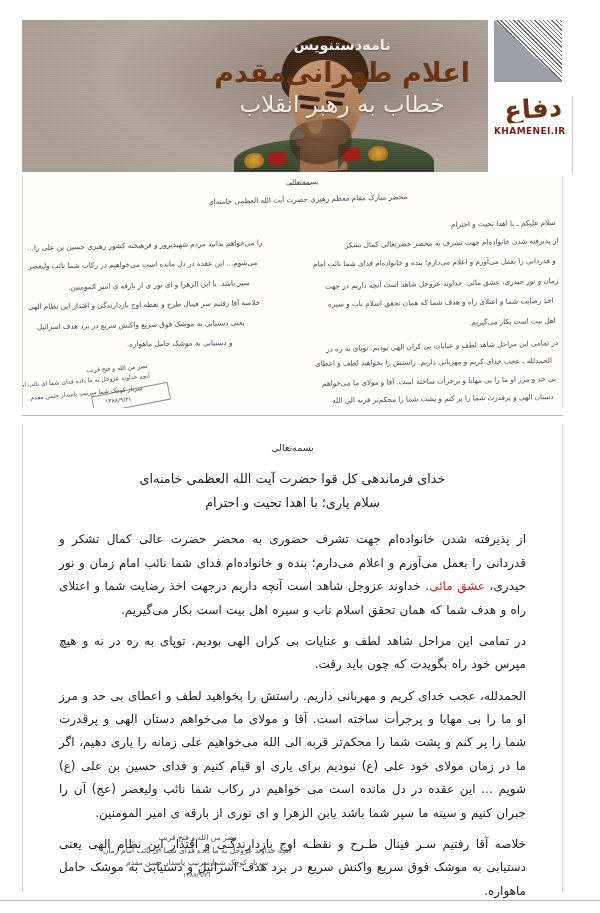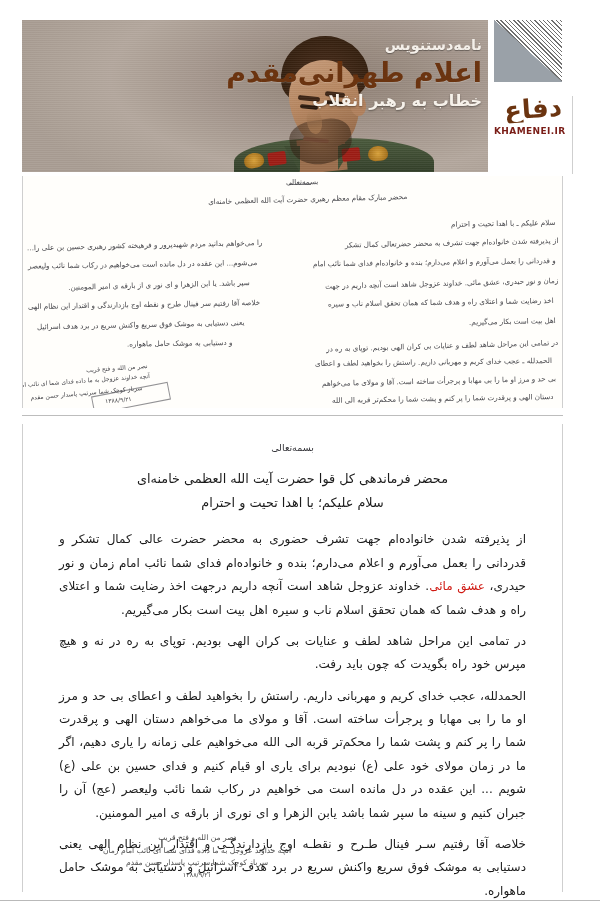--- a/index.html
+++ b/index.html
@@ -131,22 +131,22 @@
   .p-insignia-a, .p-insignia-b {
     position: absolute; width: 20px; height: 15px;
     background: radial-gradient(circle at 50% 50%, #d8a13a 0%, #a9741d 70%, #7d5412 100%);
     border-radius: 50% 50% 40% 40%;
   }
   .p-insignia-a { left: 222px; top: 133px; transform: rotate(-10deg); }
   .p-insignia-b { left: 346px; top: 126px; transform: rotate(-4deg); }
 
   .banner-titles {
     position: absolute;
-    right: 6px; top: 14px;
-    text-align: right;
+    right: 18px; top: 14px;
+    text-align: center;
     direction: rtl;
     z-index: 4;
     margin-left: 12px;
   }
   .t-kicker {
     color: #f4efe9;
     font-size: 14.5px;
     font-weight: bold;
     line-height: 1.25;
     text-shadow: 0 1px 1px rgba(0,0,0,0.35);
@@ -155,22 +155,22 @@
   .t-main {
     color: #6b3410;
     font-size: 27px;
     font-weight: bold;
     line-height: 1.18;
     margin: 0 0 2px 0;
     text-shadow: 0 1px 0 rgba(255,255,255,0.18);
   }
   .t-sub {
     color: #f6f1ea;
-    font-size: 16px;
-    font-weight: bold;
+    font-size: 23px;
+    font-weight: normal;
     line-height: 1.2;
     margin: 2px 0 0 0;
     text-shadow: 0 1px 2px rgba(0,0,0,0.4);
   }
 
   
   .rail {
     position: absolute;
     left: 494px; top: 20px;
     width: 86px; height: 152px;
@@ -406,22 +406,22 @@
       <div class="hw-box" style="right:392px; top:213px; width:78px; height:18px; transform:rotate(-11deg);"></div>
     </div>
   </div>
 
   <div class="section-divider"></div>
 
   <div class="body-zone">
     <div class="bismillah">بسمه‌تعالی</div>
 
     <div class="salutation">
-      <div>محضر فرماندهی کل قوا حضرت آیت الله العظمی خامنه‌ای</div>
-      <div>سلام علیکم؛ با اهدا تحیت و احترام</div>
+      <div>خدای فرماندهی کل قوا حضرت آیت الله العظمی خامنه‌ای</div>
+      <div>سلام یاری؛ با اهدا تحیت و احترام</div>
     </div>
 
     <p class="para"><span>از پذیرفته شدن خانواده‌ام جهت تشرف حضوری به محضر حضرت عالی کمال تشکر و قدردانی را بعمل می‌آورم و اعلام می‌دارم؛ بنده و خانواده‌ام فدای شما نائب امام زمان و نور حیدری، </span><span class="hl">عشق مائی</span><span>. خداوند عزوجل شاهد است آنچه داریم درجهت اخذ رضایت شما و اعتلای راه و هدف شما که همان تحقق اسلام ناب و سیره اهل بیت است بکار می‌گیریم.</span></p>
     <p class="para"><span>در تمامی این مراحل شاهد لطف و عنایات بی کران الهی بودیم. توپای به ره در نه و هیچ مپرس خود راه بگویدت که چون باید رفت.</span></p>
     <p class="para"><span>الحمدلله، عجب خدای کریم و مهربانی داریم. راستش را بخواهید لطف و اعطای بی حد و مرز او ما را بی مهابا و پرجرأت ساخته است. آقا و مولای ما می‌خواهم دستان الهی و پرقدرت شما را پر کنم و پشت شما را محکم‌تر قربه الی الله می‌خواهیم علی زمانه را یاری دهیم، اگر ما در زمان مولای خود علی (ع) نبودیم برای یاری او قیام کنیم و فدای حسین بن علی (ع) شویم ... این عقده در دل مانده است می خواهیم در رکاب شما نائب ولیعصر (عج) آن را جبران کنیم و سینه ما سپر شما باشد یابن الزهرا و ای نوری از بارقه ی امیر المومنین.</span></p>
     <p class="para"><span>خلاصه آقا رفتیم سـر فینال طـرح و نقطـه اوج بازدارندگـی و اقتدار این نظام الهی یعنی دستیابی به موشک فوق سریع واکنش سریع در برد هدف اسرائیل و دستیابی به موشک حامل ماهواره.</span></p>
   </div>
 
   <div class="footer-zone">
     <div class="sig">

